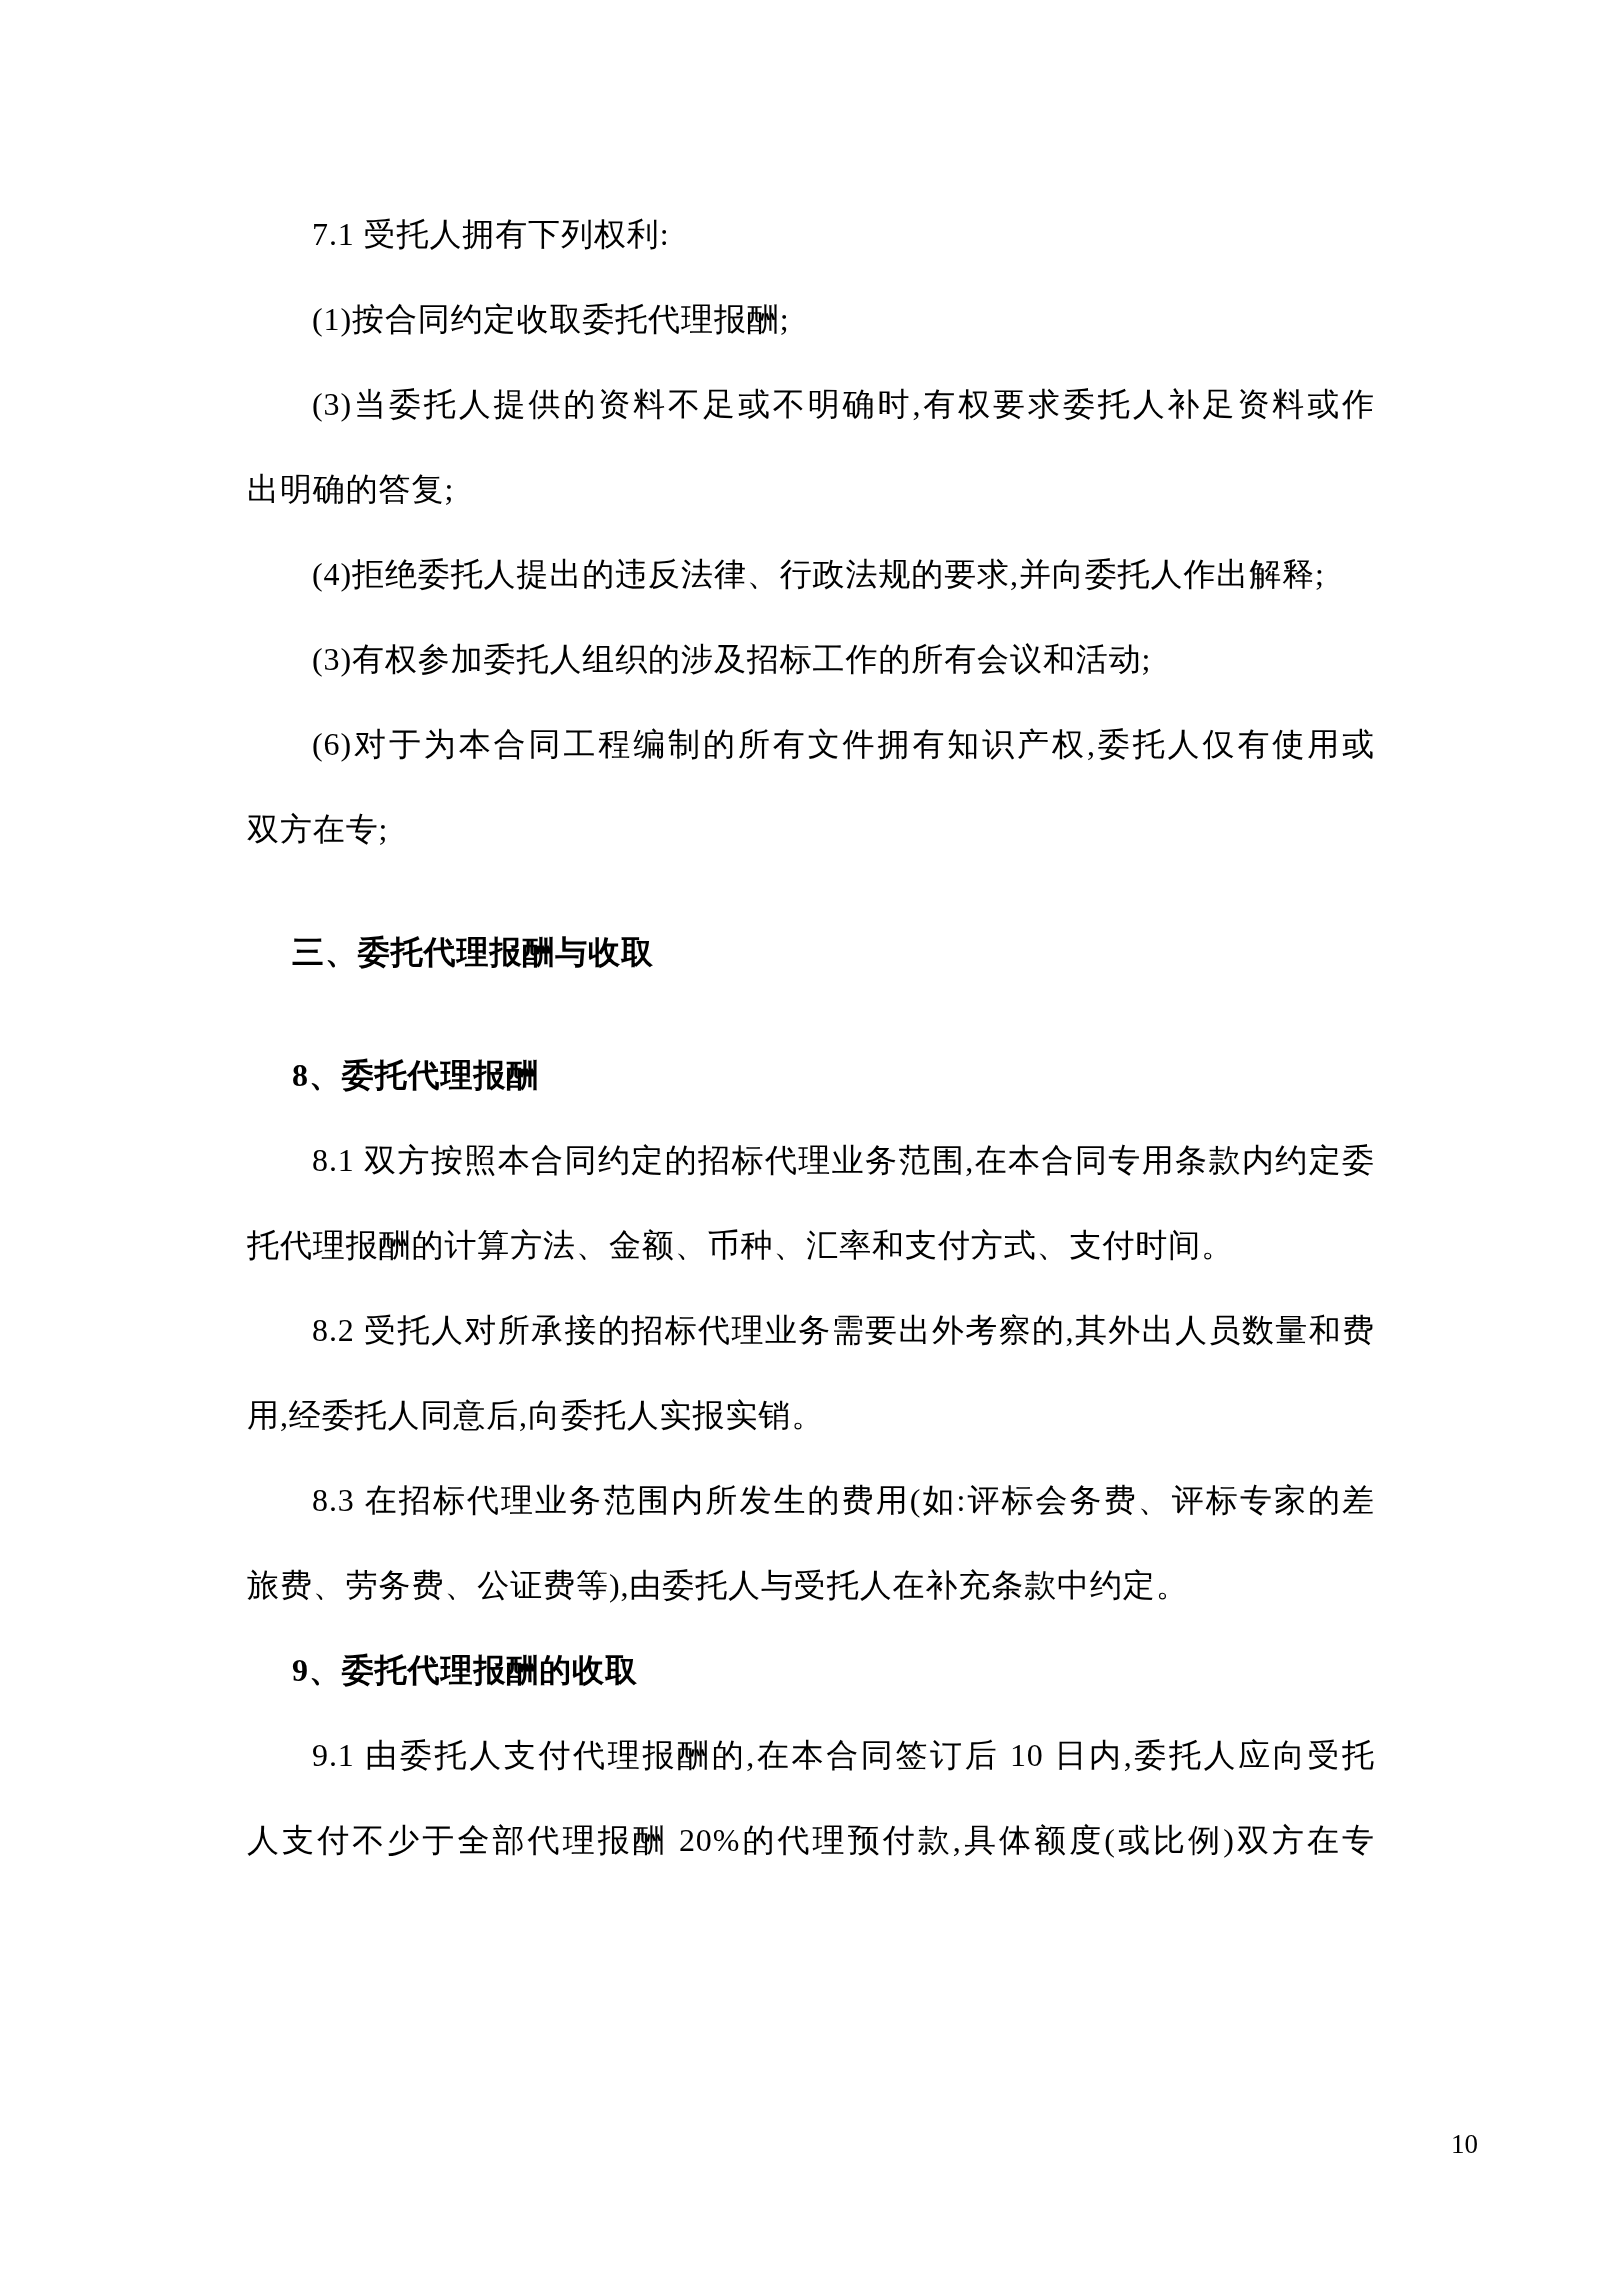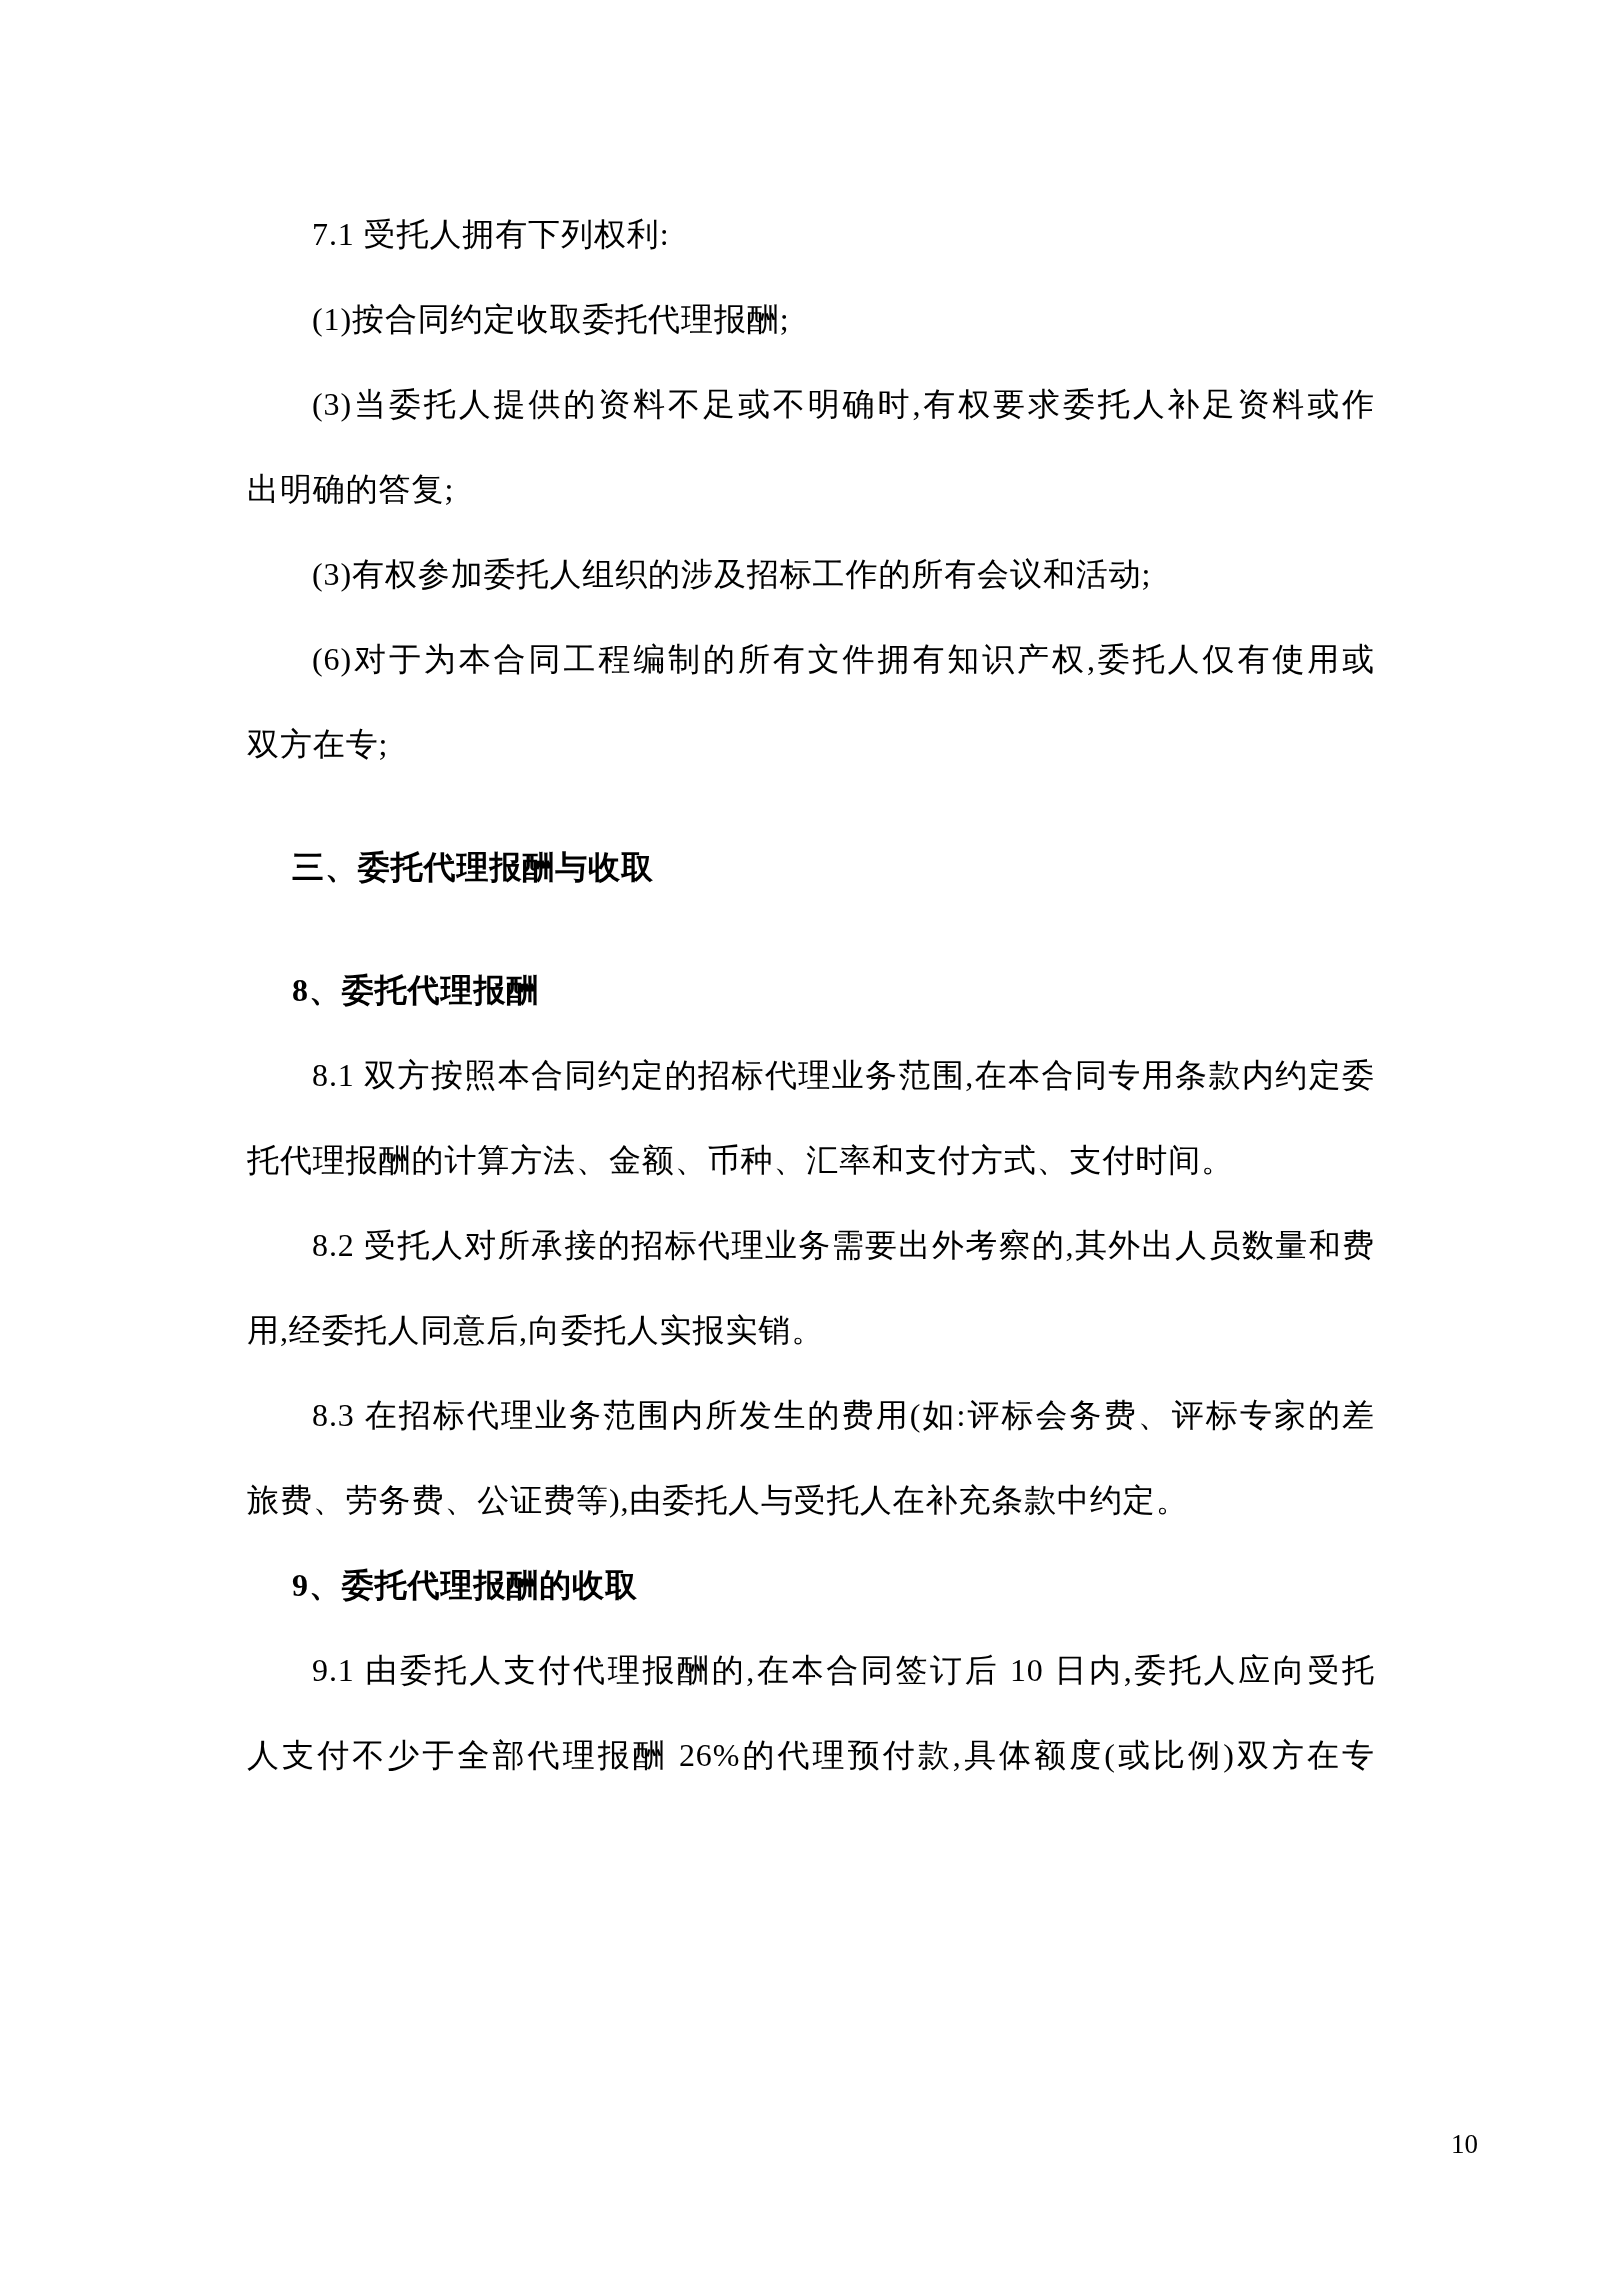--- a/index.html
+++ b/index.html
@@ -63,30 +63,31 @@
 </style>
 </head>
 <body>
 
 <div class="page">
   <div class="content">
     <div class="line indent">7.1 受托人拥有下列权利:</div>
     <div class="line indent">(1)按合同约定收取委托代理报酬;</div>
     <div class="line indent fill">(3)当委托人提供的资料不足或不明确时,有权要求委托人补足资料或作</div>
     <div class="line">出明确的答复;</div>
+    <div class="line indent">(4)拒绝委托人提出的违反法律、行政法规的要求,并向委托人作出解释;</div>
     <div class="line indent">(3)有权参加委托人组织的涉及招标工作的所有会议和活动;</div>
     <div class="line indent fill">(6)对于为本合同工程编制的所有文件拥有知识产权,委托人仅有使用或</div>
     <div class="line">双方在专;</div>
     <div class="line bold sp">三、委托代理报酬与收取</div>
     <div class="line bold sp">8、委托代理报酬</div>
     <div class="line indent fill">8.1 双方按照本合同约定的招标代理业务范围,在本合同专用条款内约定委</div>
     <div class="line">托代理报酬的计算方法、金额、币种、汇率和支付方式、支付时间。</div>
     <div class="line indent fill">8.2 受托人对所承接的招标代理业务需要出外考察的,其外出人员数量和费</div>
     <div class="line">用,经委托人同意后,向委托人实报实销。</div>
     <div class="line indent fill">8.3 在招标代理业务范围内所发生的费用(如:评标会务费、评标专家的差</div>
     <div class="line">旅费、劳务费、公证费等),由委托人与受托人在补充条款中约定。</div>
     <div class="line bold">9、委托代理报酬的收取</div>
     <div class="line indent fill">9.1 由委托人支付代理报酬的,在本合同签订后 10 日内,委托人应向受托</div>
-    <div class="line fill">人支付不少于全部代理报酬 26%的代理预付款,具体额度(或比例)双方在专</div>
+    <div class="line fill">人支付不少于全部代理报酬 20%的代理预付款,具体额度(或比例)双方在专</div>
   </div>
   <div class="page-num">10</div>
 </div>
 
 
 </body></html>

